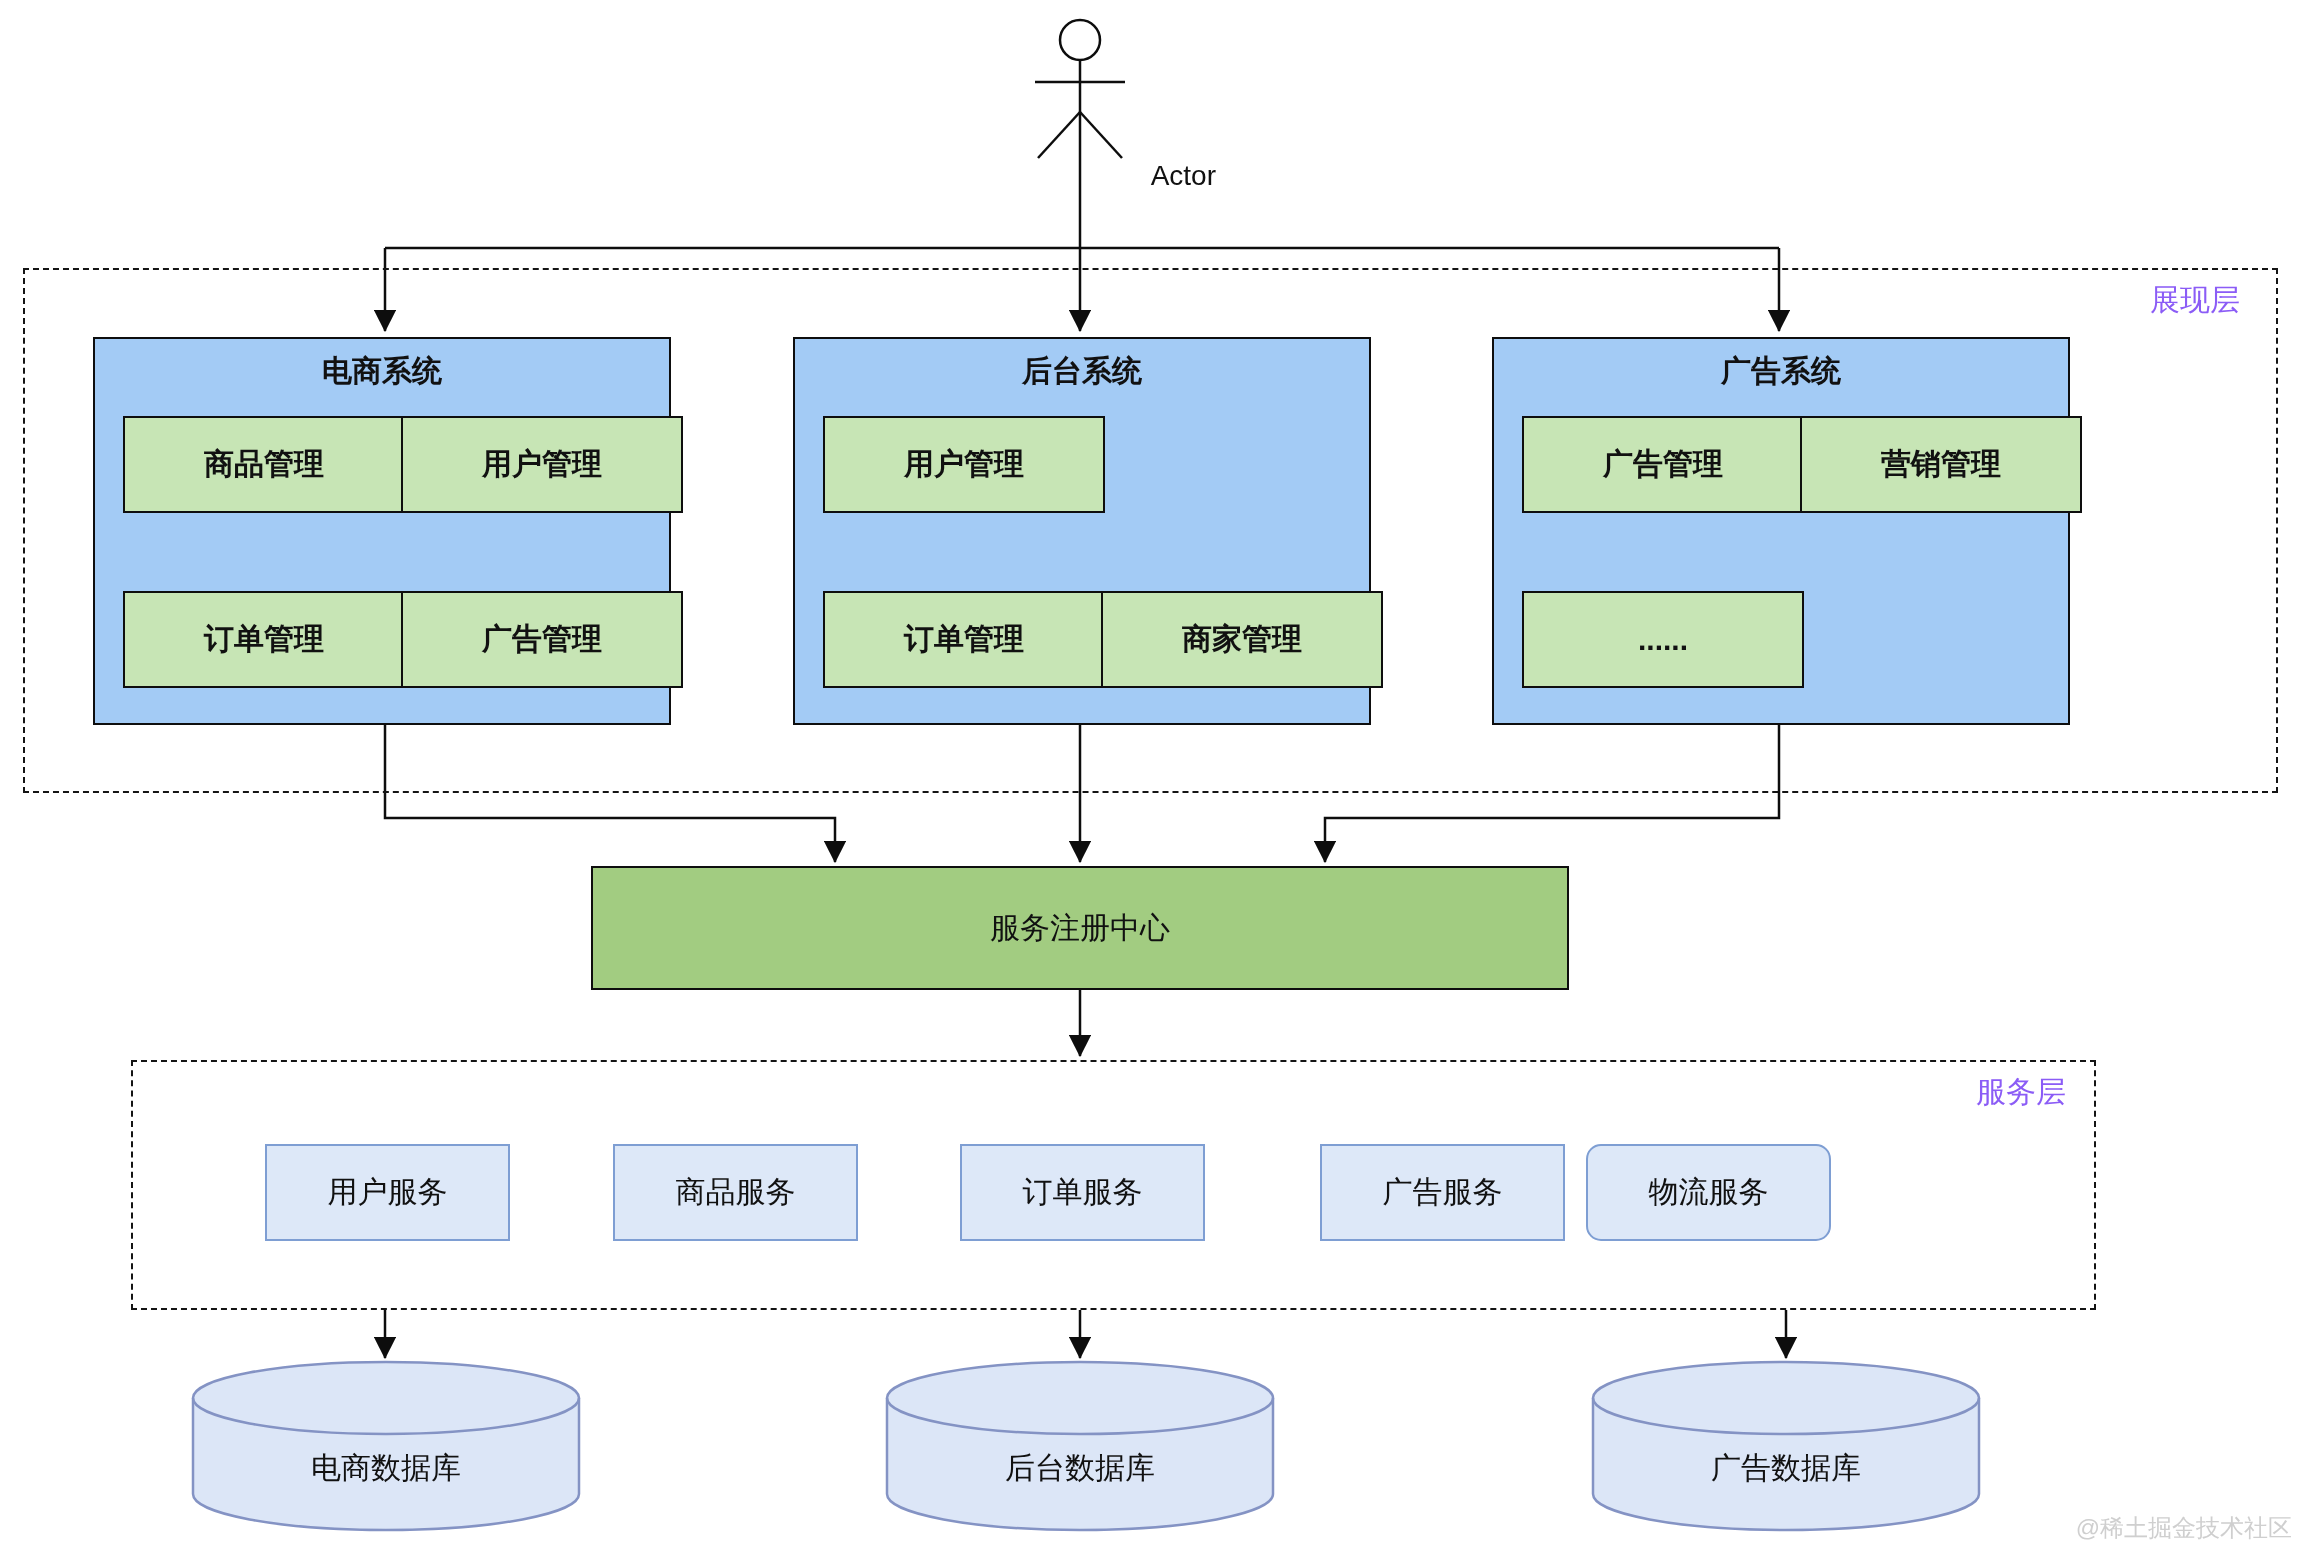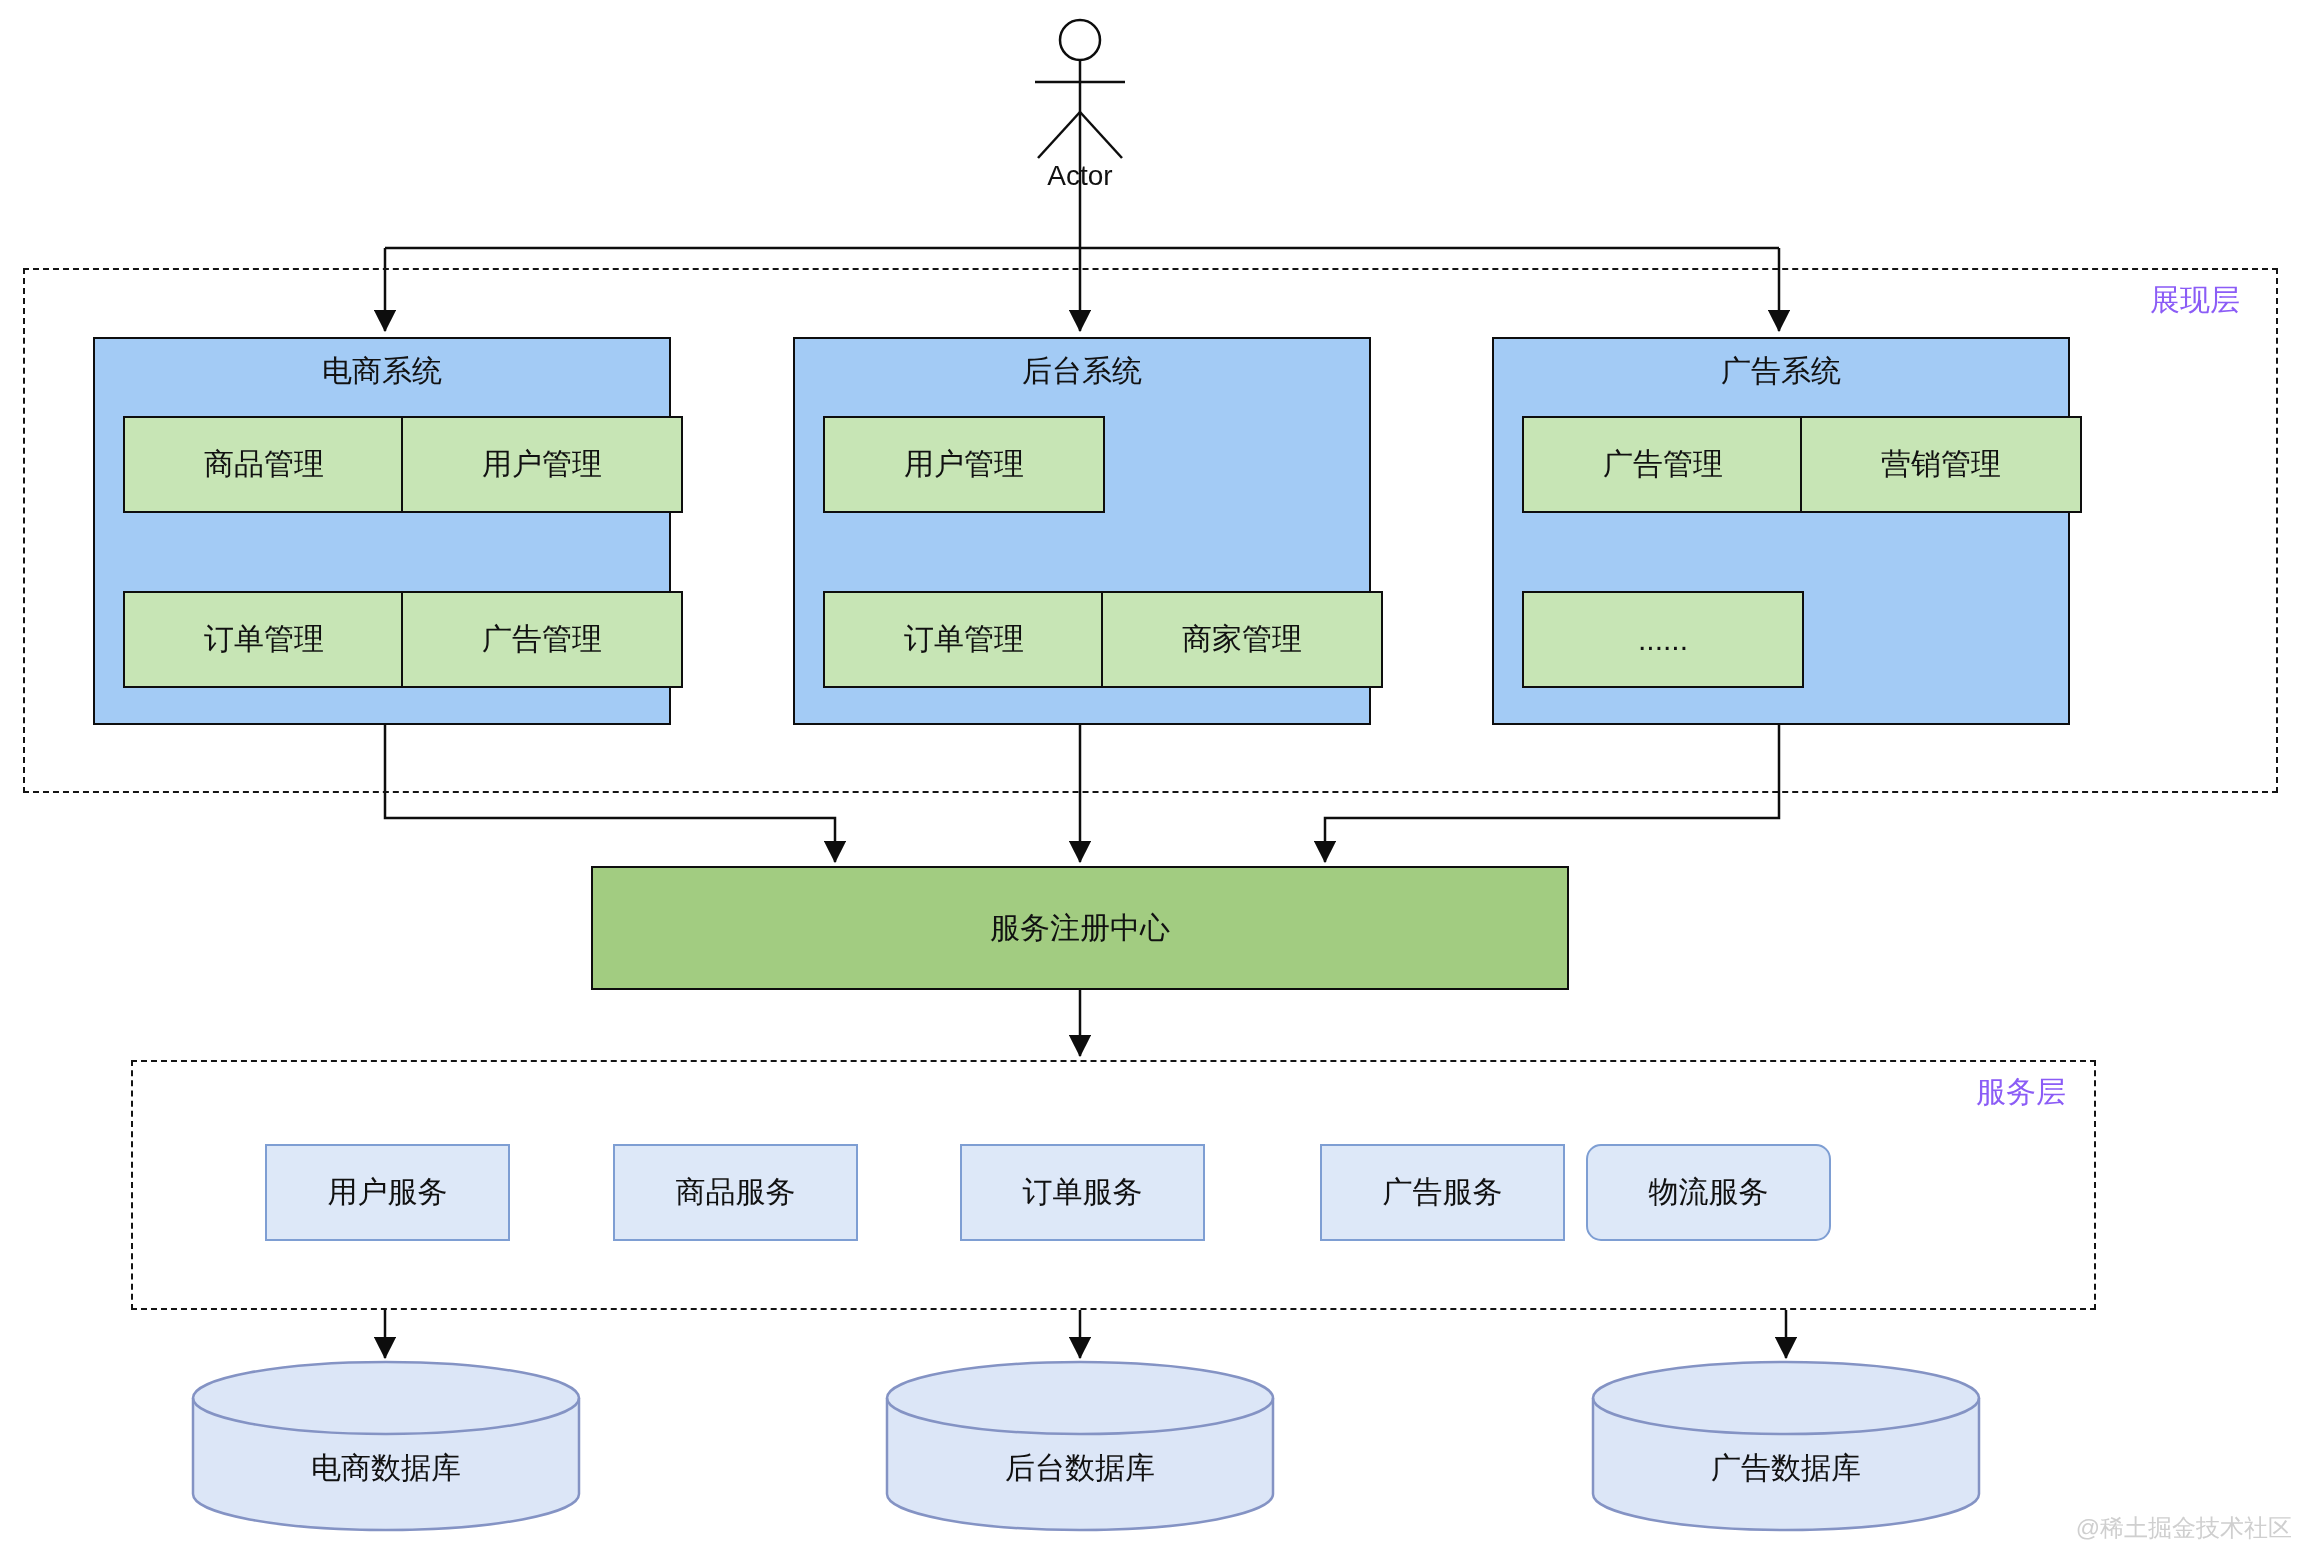--- a/index.html
+++ b/index.html
@@ -31,30 +31,31 @@
   }
   .layer-label {
     position: absolute;
     top: 10px;
     font-size: 30px;
     color: #8b5cf6;
     white-space: nowrap;
   }
   .actor-label {
     position: absolute;
-    left: 980px; top: 160px; width: 200px;
-    text-align: center;
+    left: 1016px; top: 160px; width: 200px;
+    text-align: right;
     font-size: 28px;
   }
   .system {
     position: absolute;
     width: 578px; height: 388px;
     background: var(--system-fill, #a3cbf5);
     border: 2px solid #0e0e0e;
     box-sizing: border-box;
+    font-weight: bold;
   }
   .system-title {
     text-align: center;
     padding-top: 12px;
     font-size: 30px;
   }
   .module {
     position: absolute;
     width: 282px; height: 97px;
     background: var(--module-fill, #c7e5b5);

